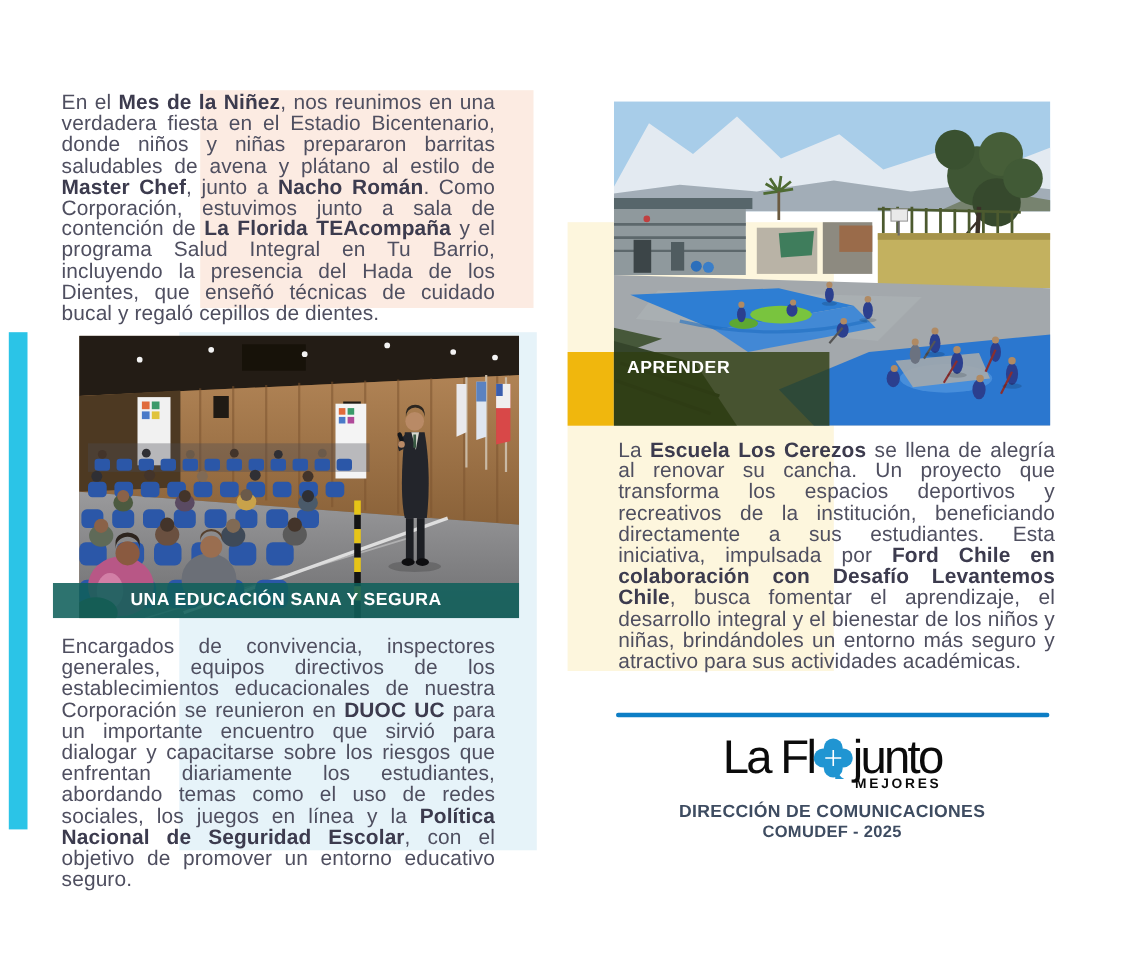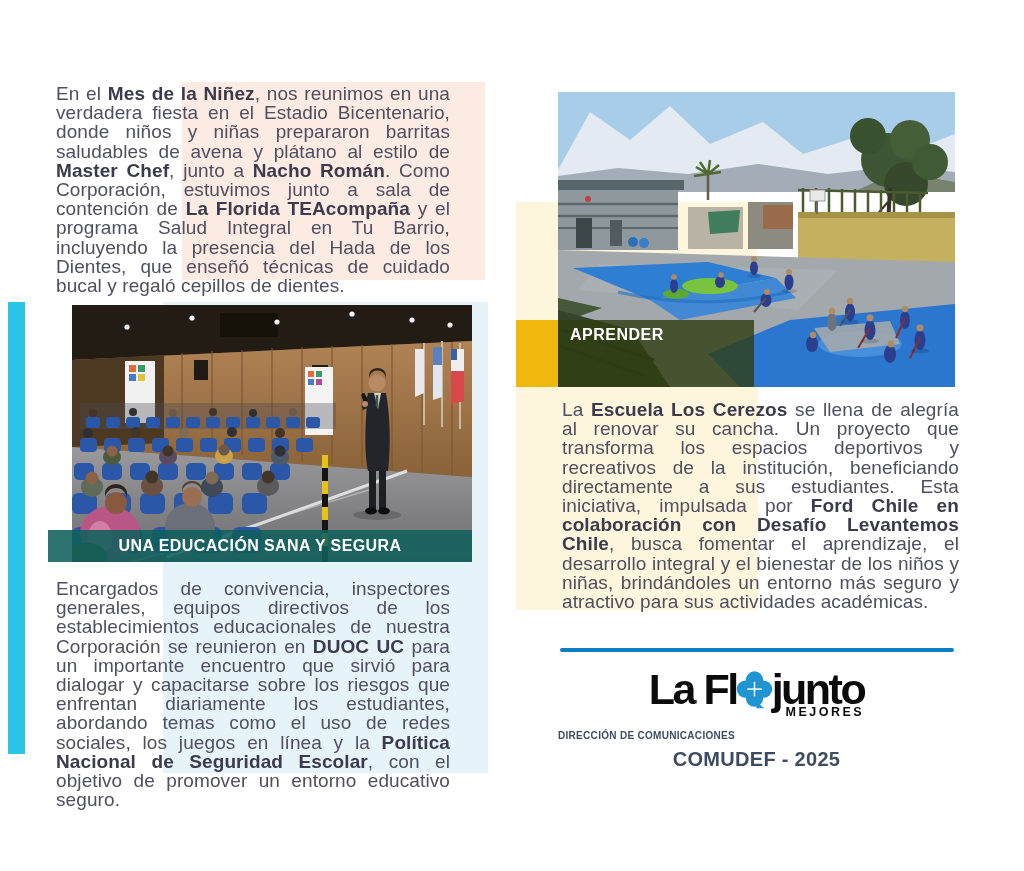--- a/index.html
+++ b/index.html
@@ -36,28 +36,28 @@
   .right-caption{
     left:558px;top:320px;width:196px;height:67px;background:rgba(47,61,18,.8);
     color:#ffffff;font-weight:bold;font-size:16px;line-height:20.5px;
     letter-spacing:.5px;padding:5px 0 0 12px;box-sizing:border-box;
   }
   
   .divider{left:560px;top:648px;width:394px;height:4px;background:#0d7ec5;border-radius:2px;}
   .footer-logo{left:558px;top:666px;width:397px;text-align:center;}
   .logo-inner{display:inline-block;}
   .logo-row{display:flex;align-items:center;justify-content:flex-start;
-    font-weight:bold;font-size:43px;letter-spacing:-2.5px;color:#0b0b0b;line-height:46px;}
+    font-weight:normal;font-size:43px;letter-spacing:-2.5px;color:#0b0b0b;line-height:46px;}
   .logo-row .clover{width:37px;height:40px;margin:0 -1px;position:relative;top:1px;}
   .logo-sub{text-align:right;font-weight:bold;font-size:12.5px;letter-spacing:2.5px;
     color:#0b0b0b;margin-top:-7px;}
-  .footer-line1{left:558px;top:730px;width:397px;text-align:left;
-    font-weight:bold;font-size:10px;color:#3e4c61;letter-spacing:.3px;}
+  .footer-line1{left:558px;top:730px;width:397px;text-align:center;
+    font-weight:bold;font-size:16px;color:#3e4c61;letter-spacing:.3px;}
   .footer-line2{left:558px;top:748px;width:397px;text-align:center;
-    font-weight:bold;font-size:20px;color:#3e4c61;letter-spacing:.3px;}
+    font-weight:bold;font-size:15px;color:#3e4c61;letter-spacing:.3px;}
 </style>
 </head>
 <body>
 
 <div class="page">
 
   <div class="abs peach-block"></div>
   <div class="abs cyan-bar"></div>
   <div class="abs lightblue-block"></div>
   <div class="abs cream-block"></div>

